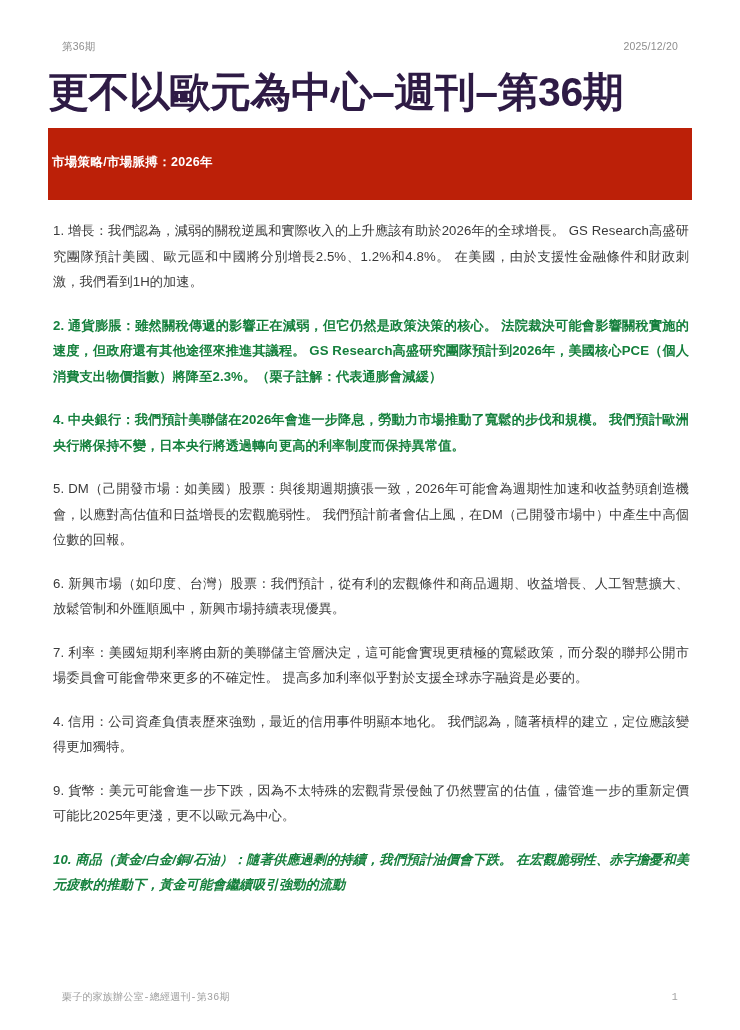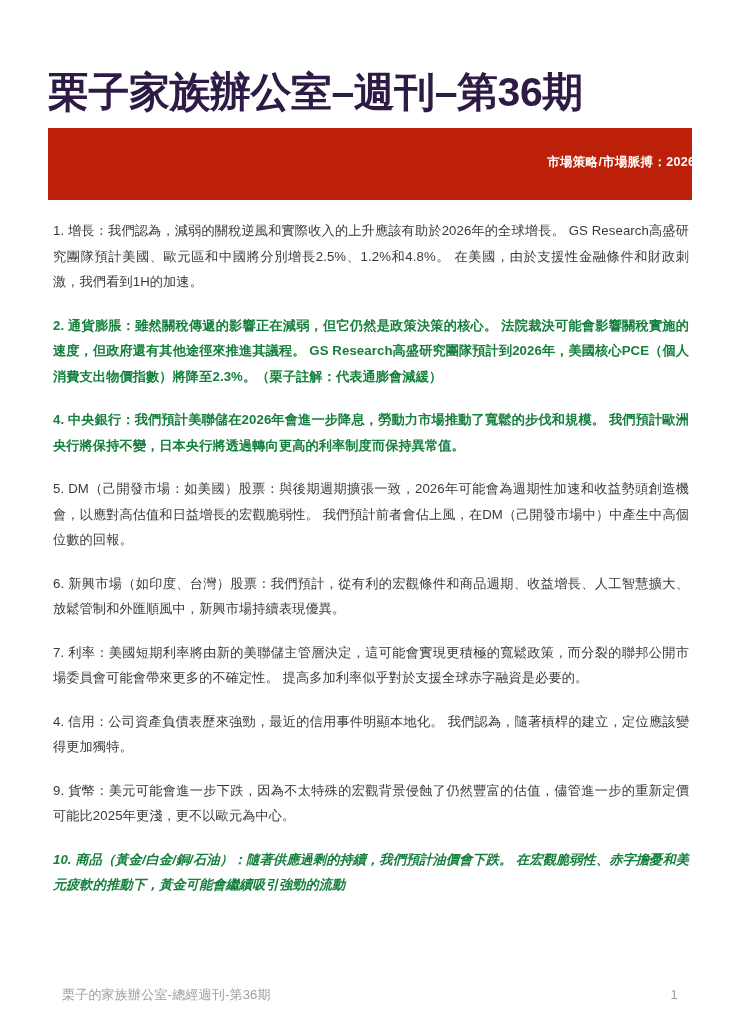--- a/index.html
+++ b/index.html
@@ -57,23 +57,23 @@
     position: absolute;
     top: 128px;
     left: 48px;
     width: 644px;
     height: 72px;
     background: #bc2008;
   }
   .banner-text {
     position: absolute;
     top: 26px;
-    left: 16px;
+    left: 4px;
     width: 100%;
-    text-align: right;
+    text-align: left;
     color: #ffffff;
     font-size: 12.5px;
     font-weight: 700;
     letter-spacing: 0.3px;
   }
 
   
   .body-block {
     position: absolute;
     top: 218px;
@@ -96,32 +96,37 @@
   .footer {
     position: absolute;
     bottom: 26px;
     left: 62px;
     right: 62px;
     display: flex;
     justify-content: space-between;
     align-items: baseline;
   }
   .footer-text {
-    font-size: 13px;
+    font-size: 10px;
     color: #a0a0a0;
     letter-spacing: 0.2px;
+    font-family: Liberation Mono, monospace;
   }
 </style>
 </head>
 <body>
 
 <div class="page">
 
+  <div class="meta-row">
+    <span class="meta-text">第36期</span>
+    <span class="meta-text">2025/12/20</span>
+  </div>
 
-  <div class="doc-title">栗子家族辦公室–週刊–第36期</div>
+  <div class="doc-title">更不以歐元為中心–週刊–第36期</div>
 
   <div class="banner">
     <div class="banner-text">市場策略/市場脈搏：2026年</div>
   </div>
 
   <div class="body-block">
       <p class="para normal">1. 增長：我們認為，減弱的關稅逆風和實際收入的上升應該有助於2026年的全球增長。 GS Research高盛研究團隊預計美國、歐元區和中國將分別增長2.5%、1.2%和4.8%。 在美國，由於支援性金融條件和財政刺激，我們看到1H的加速。</p>
       <p class="para accent">2. 通貨膨脹：雖然關稅傳遞的影響正在減弱，但它仍然是政策決策的核心。 法院裁決可能會影響關稅實施的速度，但政府還有其他途徑來推進其議程。 GS Research高盛研究團隊預計到2026年，美國核心PCE（個人消費支出物價指數）將降至2.3%。（栗子註解：代表通膨會減緩）</p>
       <p class="para accent">4. 中央銀行：我們預計美聯儲在2026年會進一步降息，勞動力市場推動了寬鬆的步伐和規模。 我們預計歐洲央行將保持不變，日本央行將透過轉向更高的利率制度而保持異常值。</p>
       <p class="para normal">5. DM（己開發市場：如美國）股票：與後期週期擴張一致，2026年可能會為週期性加速和收益勢頭創造機會，以應對高估值和日益增長的宏觀脆弱性。 我們預計前者會佔上風，在DM（己開發市場中）中產生中高個位數的回報。</p>

